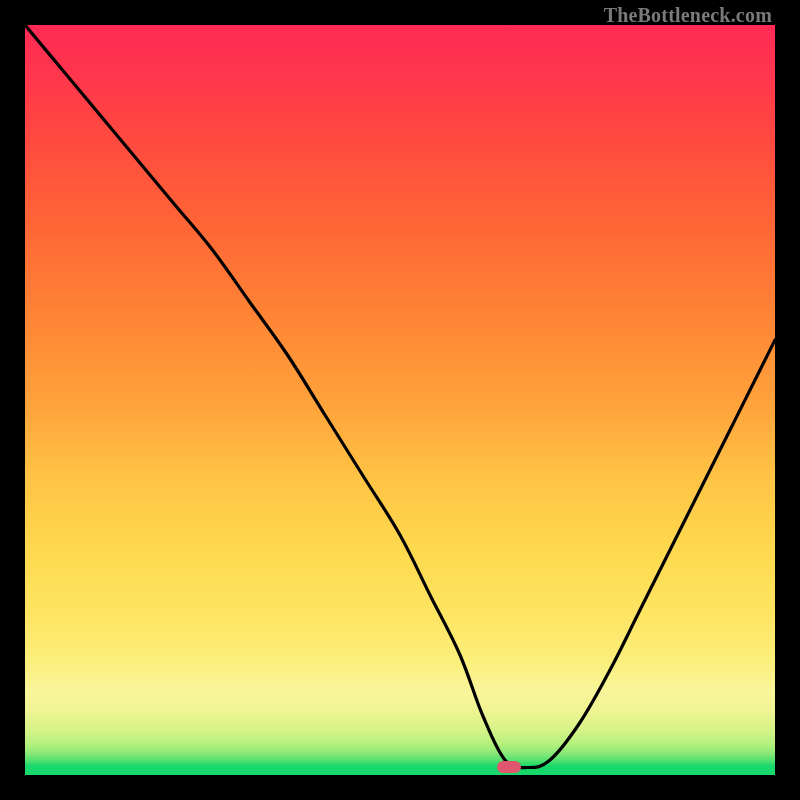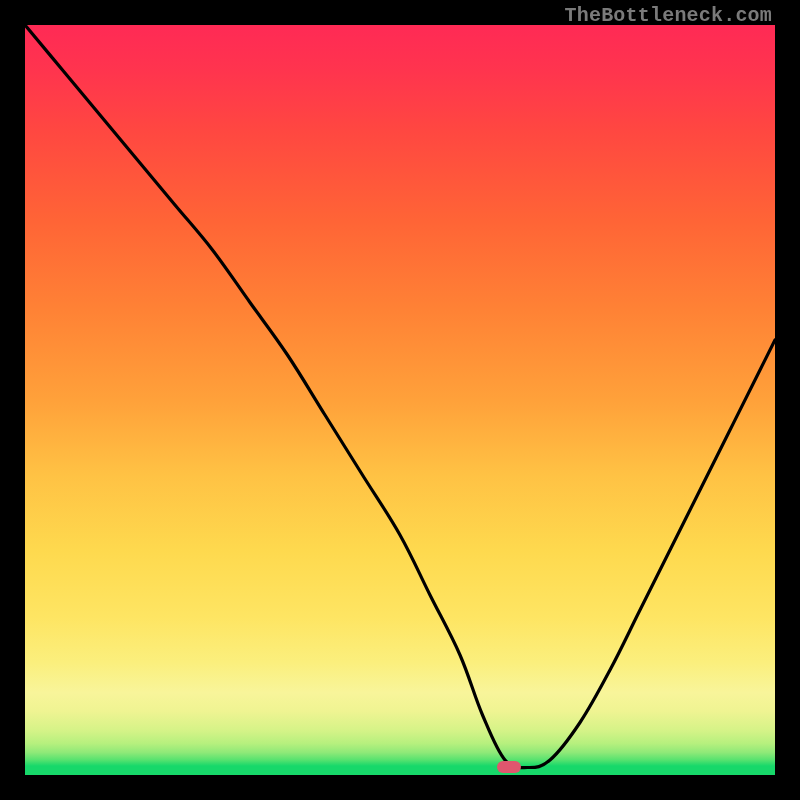--- a/index.html
+++ b/index.html
@@ -23,21 +23,21 @@
     left: 25px;
     top: 25px;
     width: 750px;
     height: 750px;
     overflow: hidden;
   }
   .watermark {
     position: absolute;
     top: 4px;
     right: 28px;
-    font-family: Liberation Mono, monospace;
+    font-family: Liberation Serif, serif;
     font-size: 20px;
     font-weight: 600;
     color: #7a7a7a;
     letter-spacing: 0.2px;
   }
   svg.curve {
     position: absolute;
     left: 0;
     top: 0;
   }

